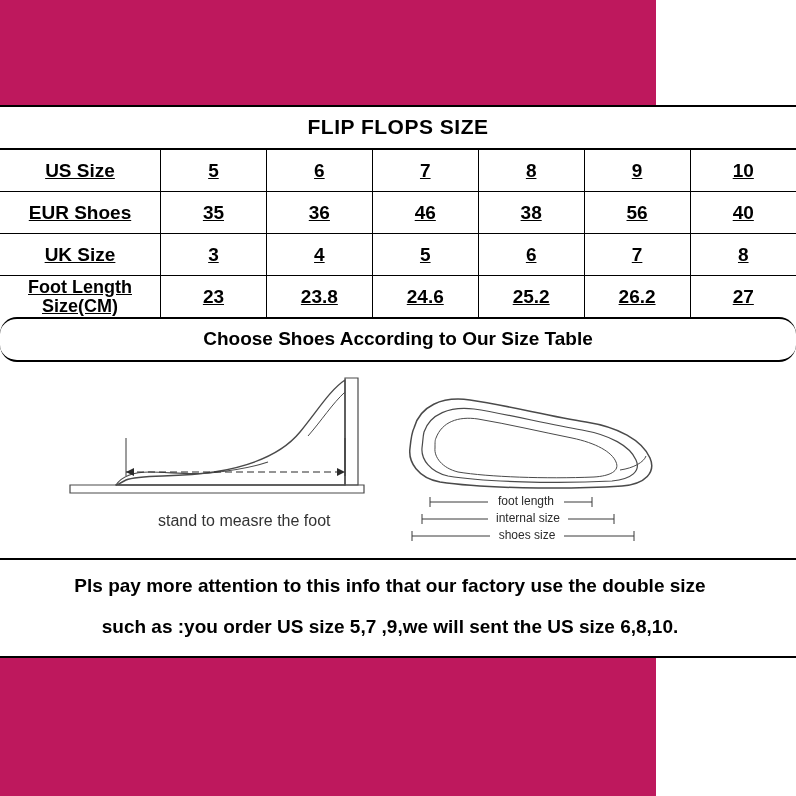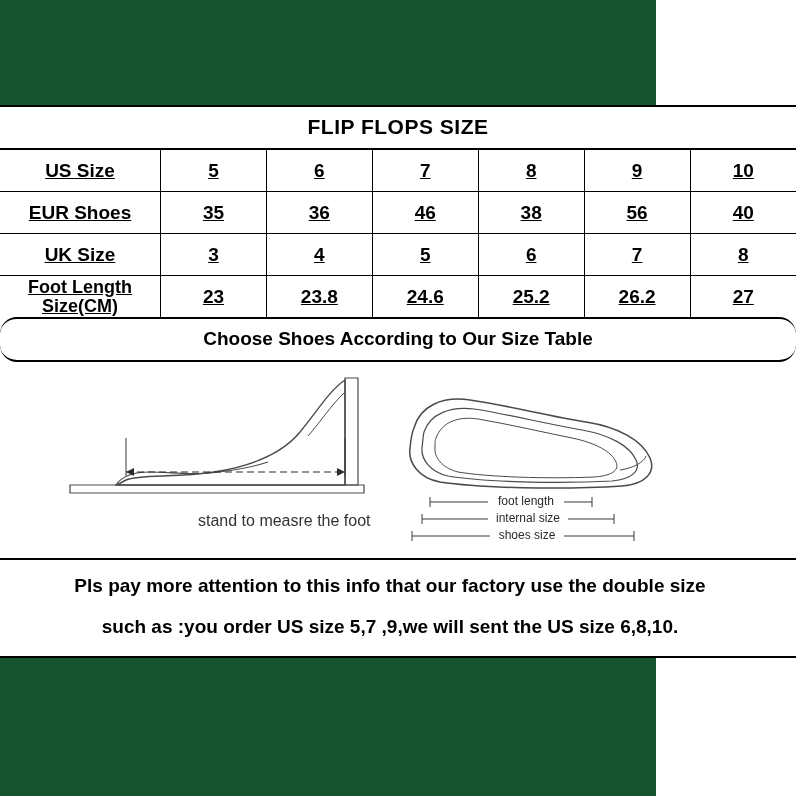--- a/index.html
+++ b/index.html
@@ -11,21 +11,21 @@
     width: 796px;
     height: 796px;
     font-family: "Liberation Sans", sans-serif;
     color: #000000;
     overflow: hidden;
   }
   #page {
     position: relative;
     width: 656px;
     height: 796px;
-    background: #14532d;
+    background: #be185d;
   }
   #chart {
     position: absolute;
     left: 0;
     top: 105px;
     width: 796px;
     background: #ffffff;
     border-top: 2px solid #000;
     border-bottom: 2px solid #000;
     box-sizing: border-box;
@@ -97,21 +97,20 @@
   .diagram-area svg {
     display: block;
   }
   .caption-left {
     position: absolute;
     left: 158px;
     top: 150px;
     font-size: 16px;
     font-weight: normal;
     color: #333;
-    margin-left: 40px;
   }
   
   .note {
     background: #ffffff;
     padding: 16px 16px 18px 0;
     text-align: center;
   }
   .note p {
     margin: 0;
     font-size: 19px;

